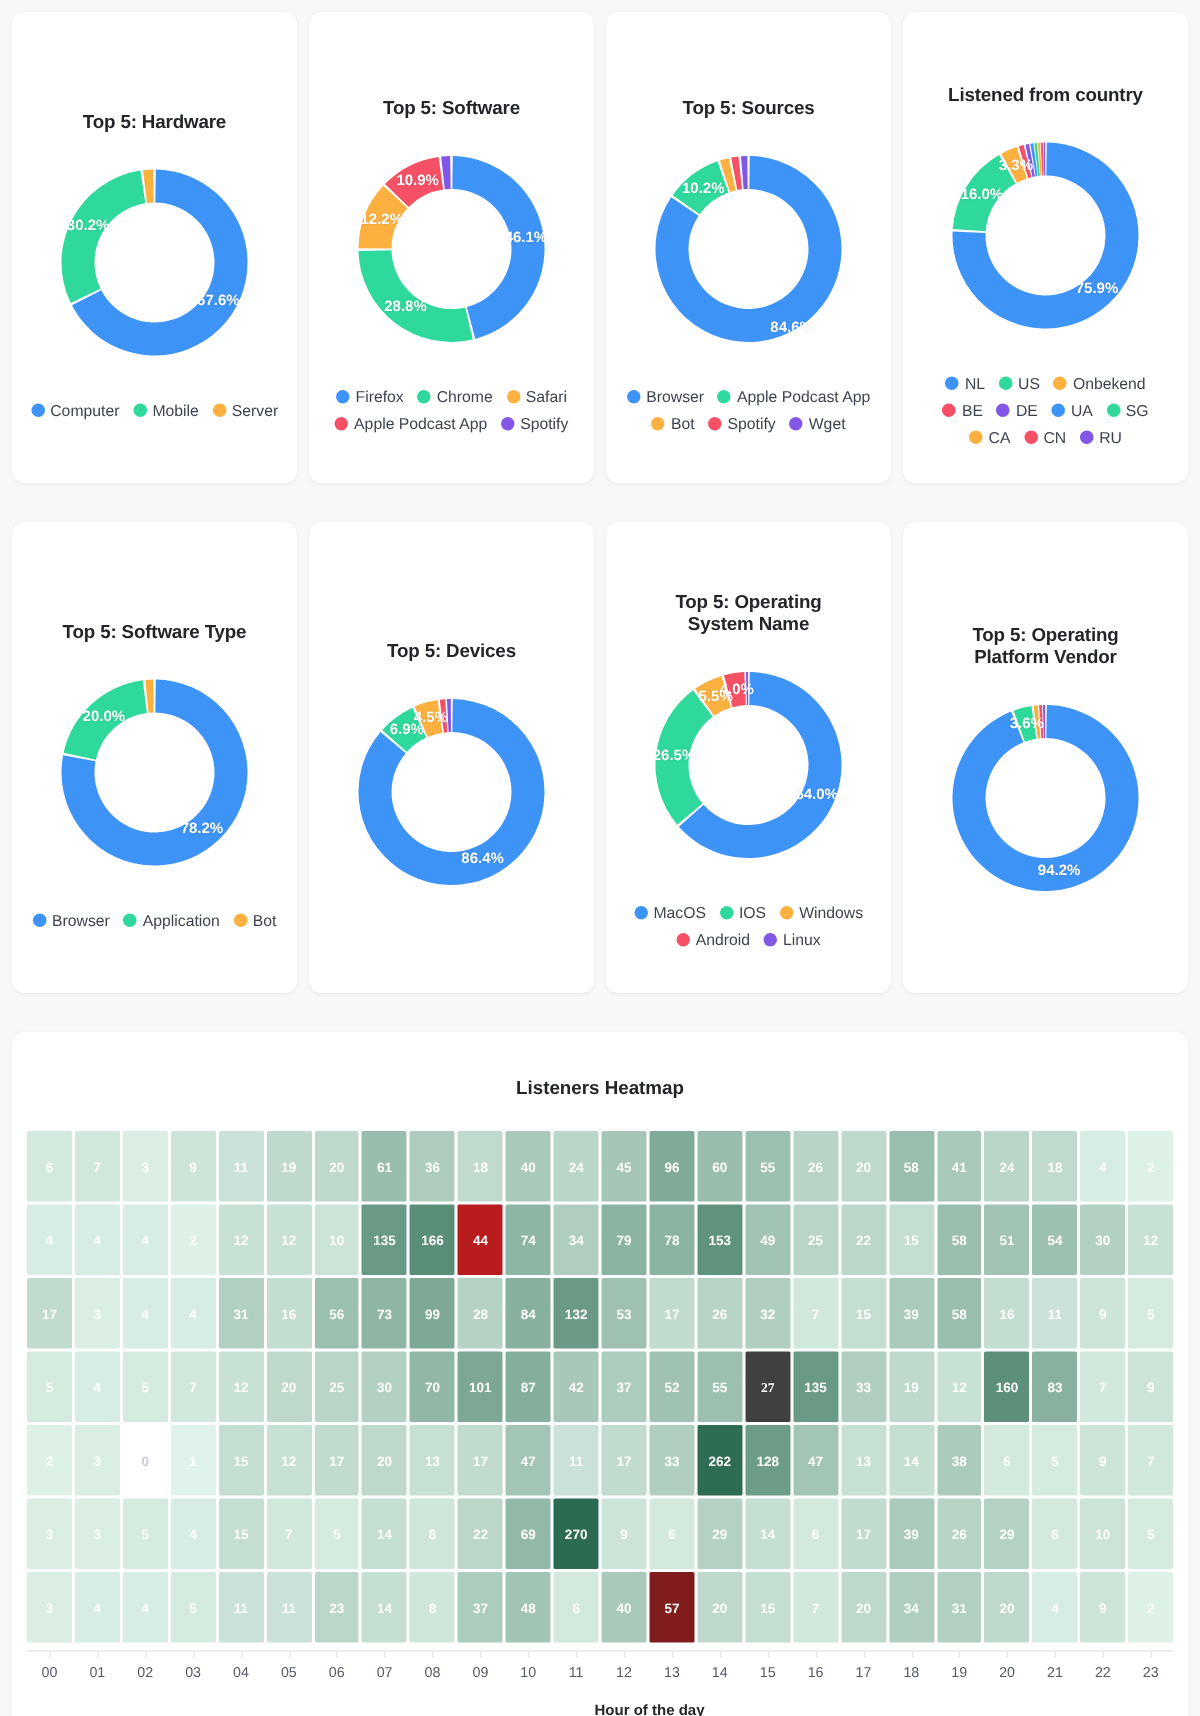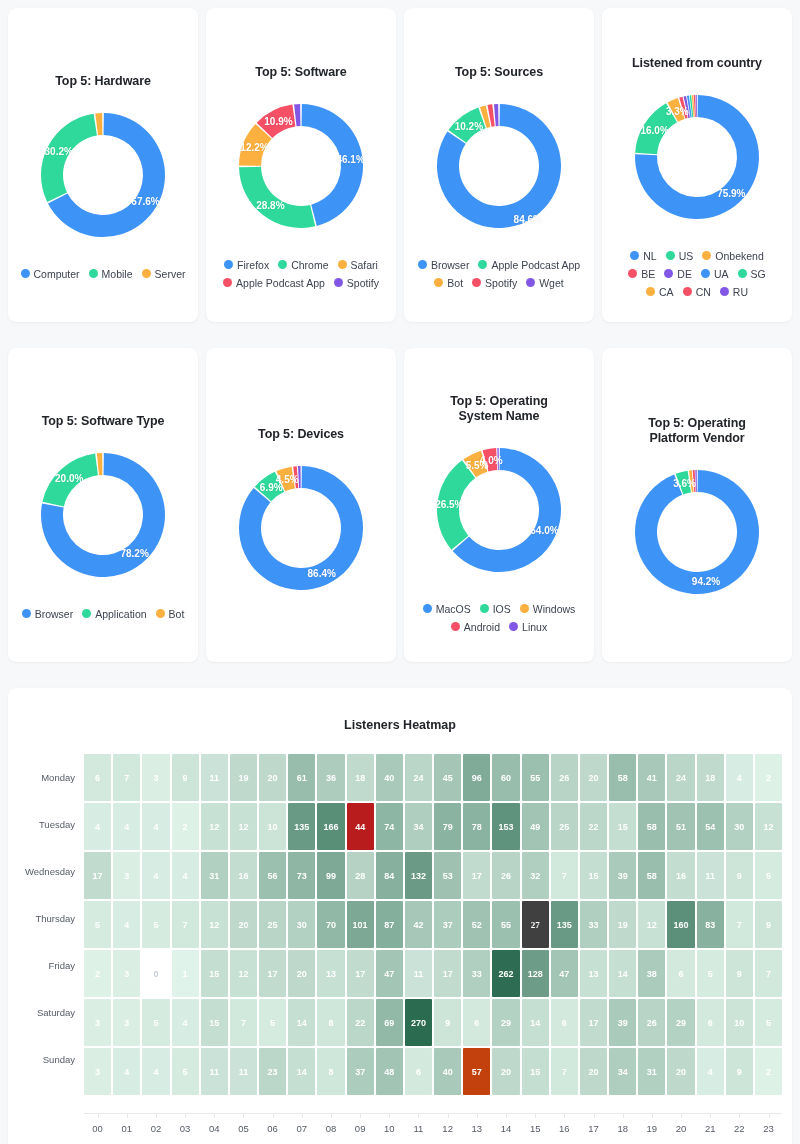--- a/index.html
+++ b/index.html
@@ -141,21 +141,21 @@
     justify-content: center;
     font-size: 9px;
     font-weight: bold;
     color: #ffffff;
     border-radius: 1px;
   }
   .heat-cell.zero { color: #c9ced6; }
   .heat-xaxis {
     display: flex;
     gap: 2px;
-    margin-top: 16px;
+    margin-top: 3px;
     border-top: 1px solid #e7e9ec;
     padding-top: 0;
   }
   .heat-xtick {
     flex: 1 1 0;
     min-width: 0;
     text-align: center;
     font-size: 9.5px;
     color: #555b66;
     padding-top: 9px;
@@ -443,29 +443,20 @@
         </svg>
         <div class="donut-label" style="left: 89.0603px; top: 129.172px;">94.2%</div>
         <div class="donut-label" style="left: 67.5655px; top: 31.5708px;">3.6%</div>
       </div>
     </div>
 </div>
 
 <div class="heat-card">
   <div class="heat-title">Listeners Heatmap</div>
   <div class="heat-body">
-    <div class="heat-ylabels">
-        <div class="heat-ylabel">Monday</div>
-        <div class="heat-ylabel">Tuesday</div>
-        <div class="heat-ylabel">Wednesday</div>
-        <div class="heat-ylabel">Thursday</div>
-        <div class="heat-ylabel">Friday</div>
-        <div class="heat-ylabel">Saturday</div>
-        <div class="heat-ylabel">Sunday</div>
-      </div>
     <div class="heat-grid-area">
       <div class="heat-rows">
           <div class="heat-row">
             <div class="heat-cell" style="background: rgb(211, 233, 222);">6</div>
             <div class="heat-cell" style="background: rgb(209, 232, 220);">7</div>
             <div class="heat-cell" style="background: rgb(218, 238, 228);">3</div>
             <div class="heat-cell" style="background: rgb(205, 229, 217);">9</div>
             <div class="heat-cell" style="background: rgb(202, 226, 215);">11</div>
             <div class="heat-cell" style="background: rgb(191, 218, 205);">19</div>
             <div class="heat-cell" style="background: rgb(190, 217, 204);">20</div>
@@ -624,21 +615,21 @@
             <div class="heat-cell" style="background: rgb(213, 235, 224);">5</div>
             <div class="heat-cell" style="background: rgb(202, 226, 215);">11</div>
             <div class="heat-cell" style="background: rgb(202, 226, 215);">11</div>
             <div class="heat-cell" style="background: rgb(186, 215, 201);">23</div>
             <div class="heat-cell" style="background: rgb(198, 223, 211);">14</div>
             <div class="heat-cell" style="background: rgb(207, 230, 219);">8</div>
             <div class="heat-cell" style="background: rgb(172, 204, 189);">37</div>
             <div class="heat-cell" style="background: rgb(162, 196, 181);">48</div>
             <div class="heat-cell" style="background: rgb(211, 233, 222);">6</div>
             <div class="heat-cell" style="background: rgb(169, 202, 187);">40</div>
-            <div class="heat-cell" style="background: #c2410c;">57</div>
+            <div class="heat-cell" style="background: #7f1d1d;">57</div>
             <div class="heat-cell" style="background: rgb(190, 217, 204);">20</div>
             <div class="heat-cell" style="background: rgb(196, 222, 210);">15</div>
             <div class="heat-cell" style="background: rgb(209, 232, 220);">7</div>
             <div class="heat-cell" style="background: rgb(190, 217, 204);">20</div>
             <div class="heat-cell" style="background: rgb(175, 206, 191);">34</div>
             <div class="heat-cell" style="background: rgb(178, 208, 194);">31</div>
             <div class="heat-cell" style="background: rgb(190, 217, 204);">20</div>
             <div class="heat-cell" style="background: rgb(215, 236, 226);">4</div>
             <div class="heat-cell" style="background: rgb(205, 229, 217);">9</div>
             <div class="heat-cell" style="background: rgb(221, 241, 230);">2</div>

